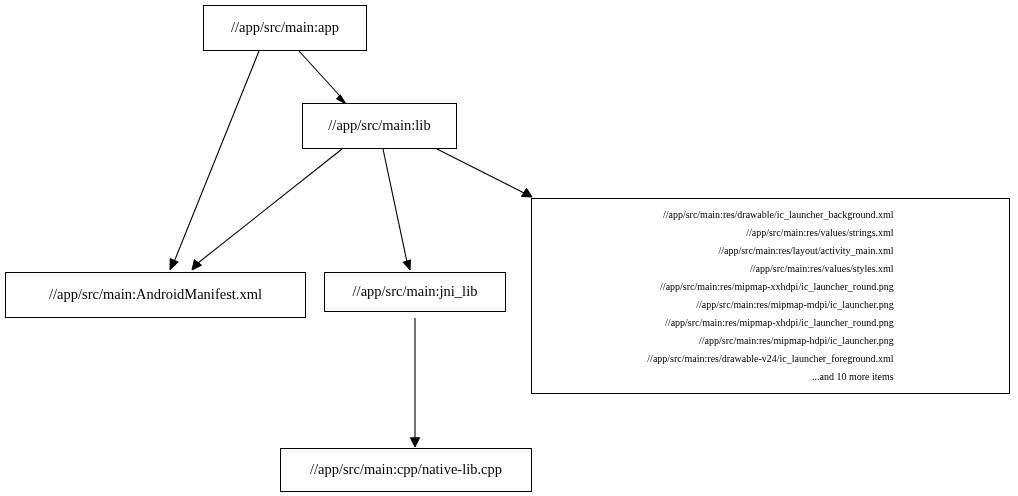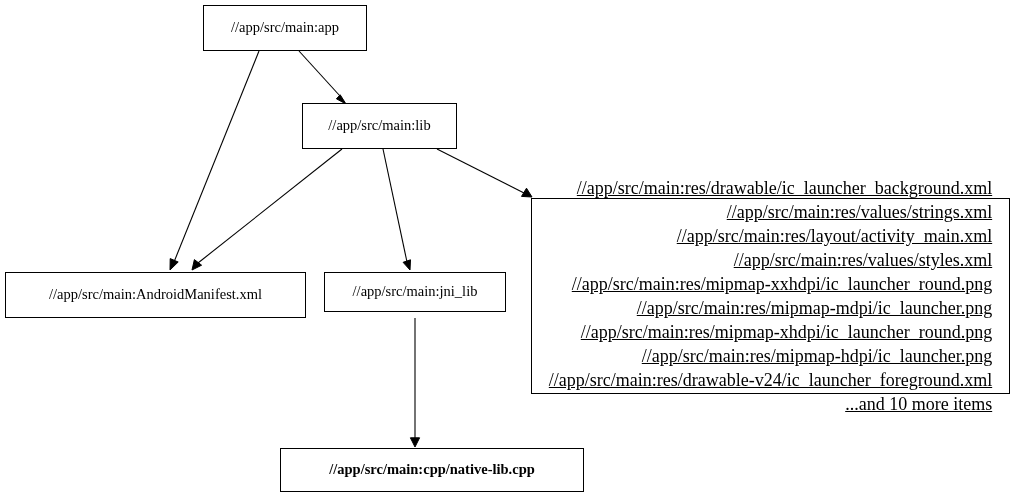--- a/index.html
+++ b/index.html
@@ -35,24 +35,24 @@
     line-height: 19.4px;
     white-space: pre;
     letter-spacing: 0px;
   }
   
   #node-app        { left: 203px; top: 5px;   width: 164px; height: 46px; }
   #node-lib        { left: 302px; top: 103px; width: 155px; height: 46px; }
   #node-manifest   { left: 5px;   top: 272px; width: 301px; height: 46px; }
   #node-jnilib     { left: 324px; top: 272px; width: 182px; height: 40px; }
   #node-resources  { left: 531px; top: 198px; width: 479px; height: 196px; }
-  #node-nativelib  { left: 280px; top: 448px; width: 304px; height: 44px; font-weight: bold; }
+  #node-nativelib  { left: 280px; top: 448px; width: 252px; height: 44px; }
 
   .node-label { display: block; }
-  .node-multiline { font-size: 18px; line-height: 24px; text-decoration: underline; }
+  .node-multiline { font-size: 10px; line-height: 18px; }
 
   svg.edges {
     position: absolute;
     left: 0; top: 0;
     width: 1018px; height: 496px;
     pointer-events: none;
   }
   svg.edges path, svg.edges line {
     stroke: #000000;
     stroke-width: 1.1;

